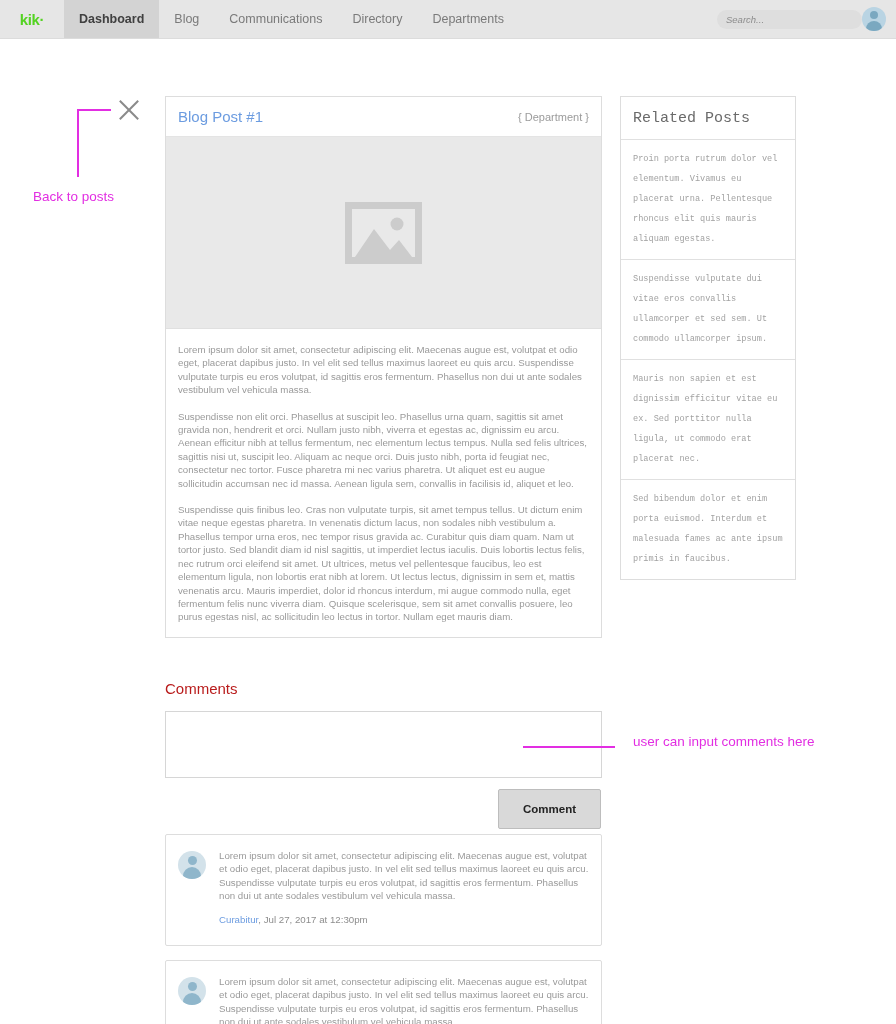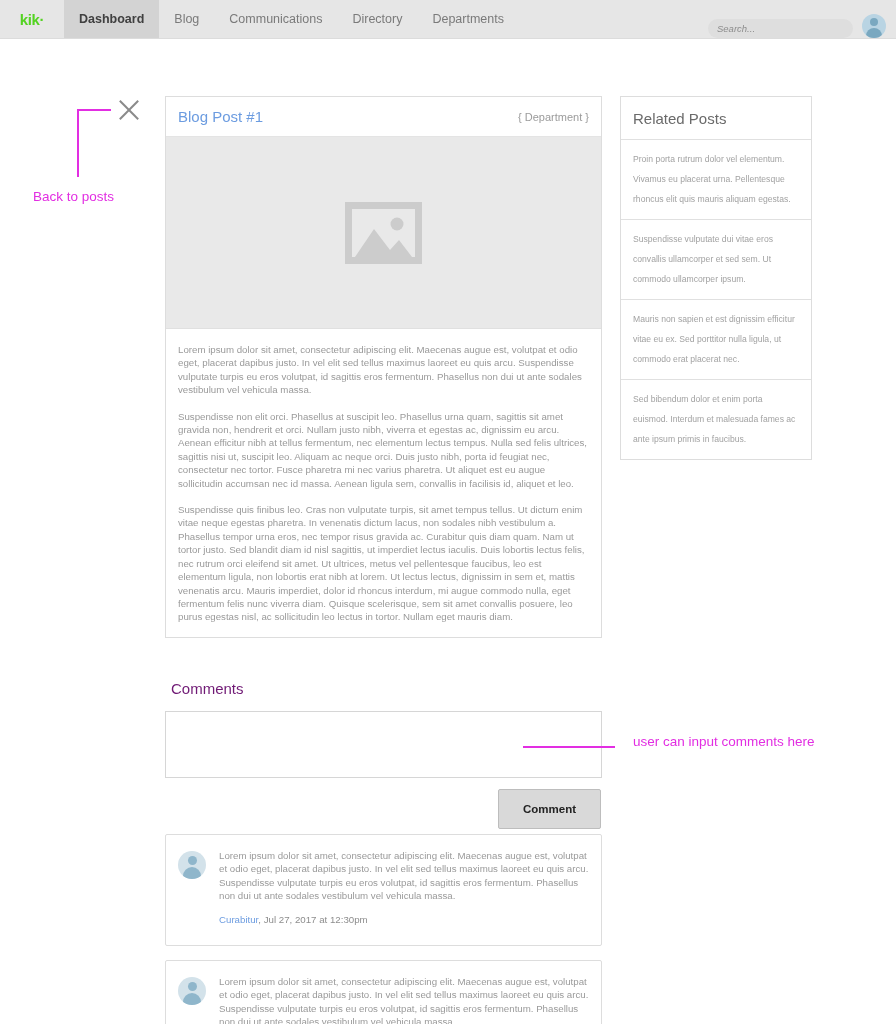--- a/index.html
+++ b/index.html
@@ -41,23 +41,22 @@
     cursor: pointer;
   }
   .nav-item.active {
     background: #d3d3d3;
     color: #404040;
     font-weight: bold;
   }
   .nav-right {
     margin-left: auto;
     display: flex;
-    align-items: flex-end;
+    align-items: center;
     padding-right: 10px;
-    gap: 9px;
   }
   .search-box {
     width: 145px;
     height: 19px;
     border-radius: 10px;
     background: #dedede;
     border: none;
     outline: none;
     font-size: 9.5px;
     font-style: italic;
@@ -186,23 +185,24 @@
     padding: 6px 12px 12px 12px;
     font-size: 9.7px;
     color: #9a9a9a;
   }
   .post-views { margin-left: auto; }
 
   
   .related-card {
     position: absolute;
     left: 620px; top: 57px;
-    width: 192px;
+    width: 176px;
     background: #ffffff;
     border: 1px solid #dddddd;
+    font-family: Liberation Mono, monospace;
   }
   .related-head {
     height: 43px;
     display: flex;
     align-items: center;
     padding: 0 12px;
     font-size: 15px;
     color: #6a6a6a;
     border-bottom: 1px solid #e0e0e0;
   }
@@ -212,23 +212,23 @@
     line-height: 20px;
     color: #a2a2a2;
     border-bottom: 1px solid #e0e0e0;
     cursor: pointer;
   }
   .related-item:last-child { border-bottom: none; }
 
   
   .comments-title {
     position: absolute;
-    left: 171px; top: 641px;
+    left: 165px; top: 641px;
     font-size: 15px;
-    color: #701a75;
+    color: #b91c1c;
   }
   .comment-input {
     position: absolute;
     left: 165px; top: 672px;
     width: 437px; height: 67px;
     border: 1px solid #d6d6d6;
     background: #ffffff;
     resize: none;
     outline: none;
     font-family: "Liberation Sans", sans-serif;

